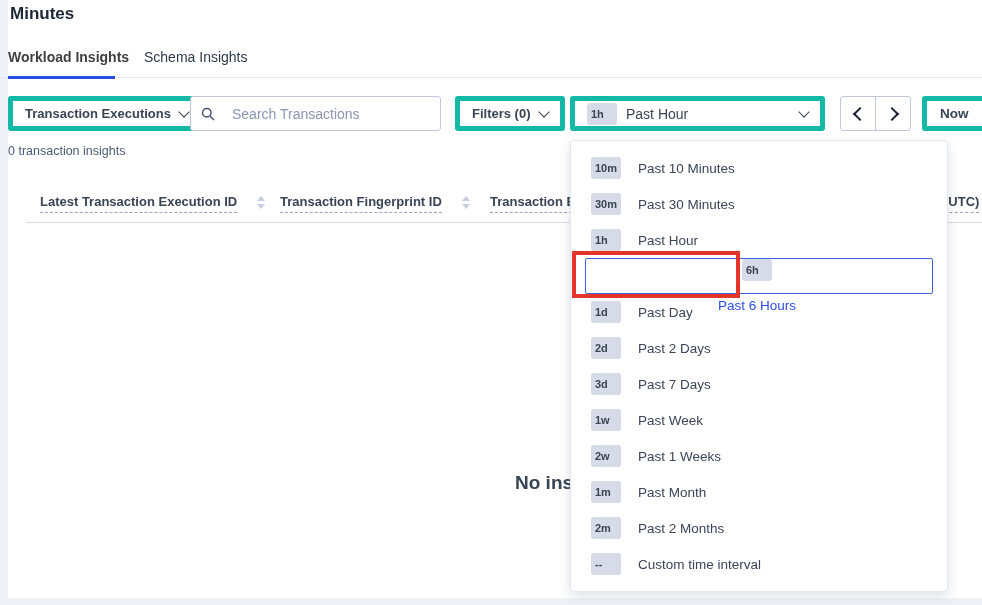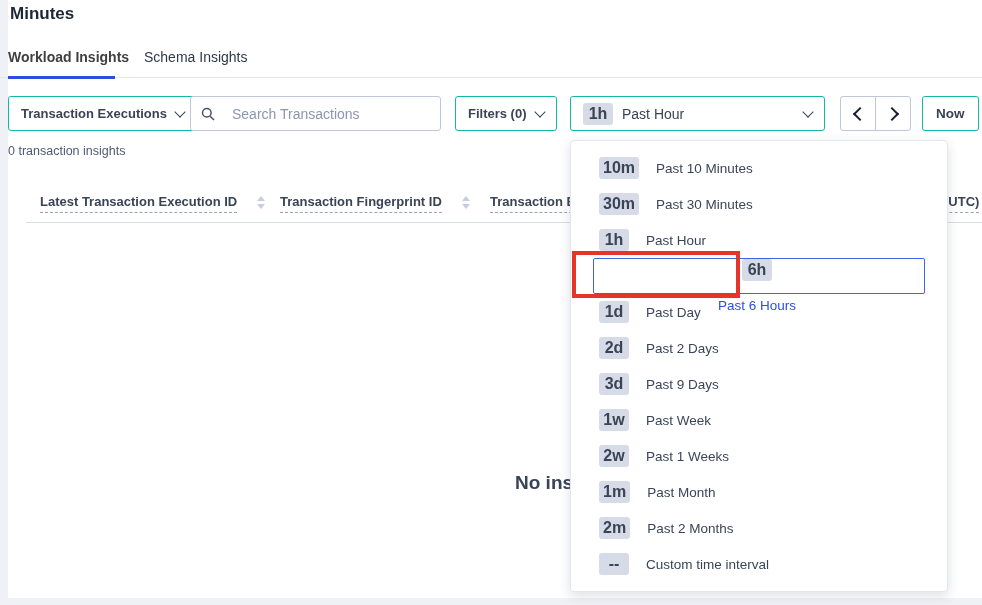--- a/index.html
+++ b/index.html
@@ -24,43 +24,43 @@
   .tabs-border{position:absolute;left:0;top:77px;width:982px;height:1px;background:#e4e7f0;}
   .tab{
     position:absolute;top:49px;font-size:14px;cursor:pointer;white-space:nowrap;
   }
   .tab.active{left:8px;color:#404040;font-weight:bold;}
   .tab.inactive{left:144px;color:#2e3948;font-weight:400;}
   .tab-underline{position:absolute;left:8px;top:76px;width:107px;height:2.5px;background:#2b4fe2;}
   
   .btn{
     position:absolute;top:96px;height:35px;box-sizing:border-box;
-    background:#fff;border:1px solid #14b8a6;border-radius:3px;
+    background:#fff;border:5px solid #14b8a6;border-radius:3px;
     display:flex;align-items:center;gap:9px;
     font-size:13px;font-weight:bold;color:#394455;padding:0 12px;cursor:pointer;
   }
   .chev-down{
     width:7px;height:7px;border-right:1.8px solid #394455;border-bottom:1.8px solid #394455;
     transform:rotate(45deg);margin-top:-4px;flex:0 0 auto;
   }
   .search-box{
     position:absolute;left:190px;top:96px;width:251px;height:35px;box-sizing:border-box;
     background:#fff;border:1px solid #c0c7d9;border-radius:3px;
     display:flex;align-items:center;padding:0 10px;gap:15px;
   }
   .search-box input{
     border:none;outline:none;flex:1;font-size:14px;color:#394455;
     font-family:"Liberation Sans", sans-serif;background:transparent;
   }
   .search-box input::placeholder{color:#8b96b2;}
   .time-trigger{left:570px;width:255px;font-weight:400;font-size:14px;}
   .dur-badge{
     background:#d7dbe7;color:#394455;border-radius:3px;
-    font-size:16px;font-weight:bold;
-    min-width:22px;padding:0 4px;height:22px;line-height:22px;text-align:center;
+    font-size:11px;font-weight:bold;
+    min-width:22px;padding:0 4px;height:22px;line-height:22px;
     box-sizing:content-box;flex:0 0 auto;
   }
   .time-trigger .chev-down{margin-left:auto;}
   .arrow-group{
     position:absolute;left:840px;top:96px;width:71px;height:35px;box-sizing:border-box;
     background:#fff;border:1px solid #c0c7d9;border-radius:3px;display:flex;
   }
   .arrow-btn{flex:1;display:flex;align-items:center;justify-content:center;cursor:pointer;}
   .arrow-btn + .arrow-btn{border-left:1px solid #c0c7d9;}
   .chev-left{width:8px;height:8px;border-left:2.4px solid #17202e;border-bottom:2.4px solid #17202e;transform:rotate(45deg);margin-left:3px;}
@@ -81,21 +81,21 @@
   
   .empty-msg{
     position:absolute;left:515px;top:472px;z-index:1;
     font-size:19px;font-weight:bold;color:#394455;white-space:nowrap;
   }
   
   .dropdown{
     position:absolute;left:570px;top:140px;width:378px;box-sizing:border-box;
     background:#fff;border:1px solid #e3e6f0;border-radius:4px;
     box-shadow:0 4px 12px rgba(50,60,90,.16);
-    padding:9px 16px;z-index:5;
+    padding:9px 8px;z-index:5;
   }
   .dd-item{
     height:36px;display:flex;align-items:center;gap:17px;
     padding:0 10px 0 12px;box-sizing:border-box;cursor:pointer;
     font-size:13.5px;color:#3a4559;
   }
   .dd-item.selected{
     border:1px solid #3e64e6;border-radius:2px;
     margin:0 6px;padding-left:6px;
     color:#2b4fe2;
@@ -202,21 +202,21 @@
       <div class="dd-item">
         <span class="dur-badge">1d</span>
         <span>Past Day</span>
       </div>
       <div class="dd-item">
         <span class="dur-badge">2d</span>
         <span>Past 2 Days</span>
       </div>
       <div class="dd-item">
         <span class="dur-badge">3d</span>
-        <span>Past 9 Days</span>
+        <span>Past 7 Days</span>
       </div>
       <div class="dd-item">
         <span class="dur-badge">1w</span>
         <span>Past Week</span>
       </div>
       <div class="dd-item">
         <span class="dur-badge">2w</span>
         <span>Past 1 Weeks</span>
       </div>
       <div class="dd-item">

